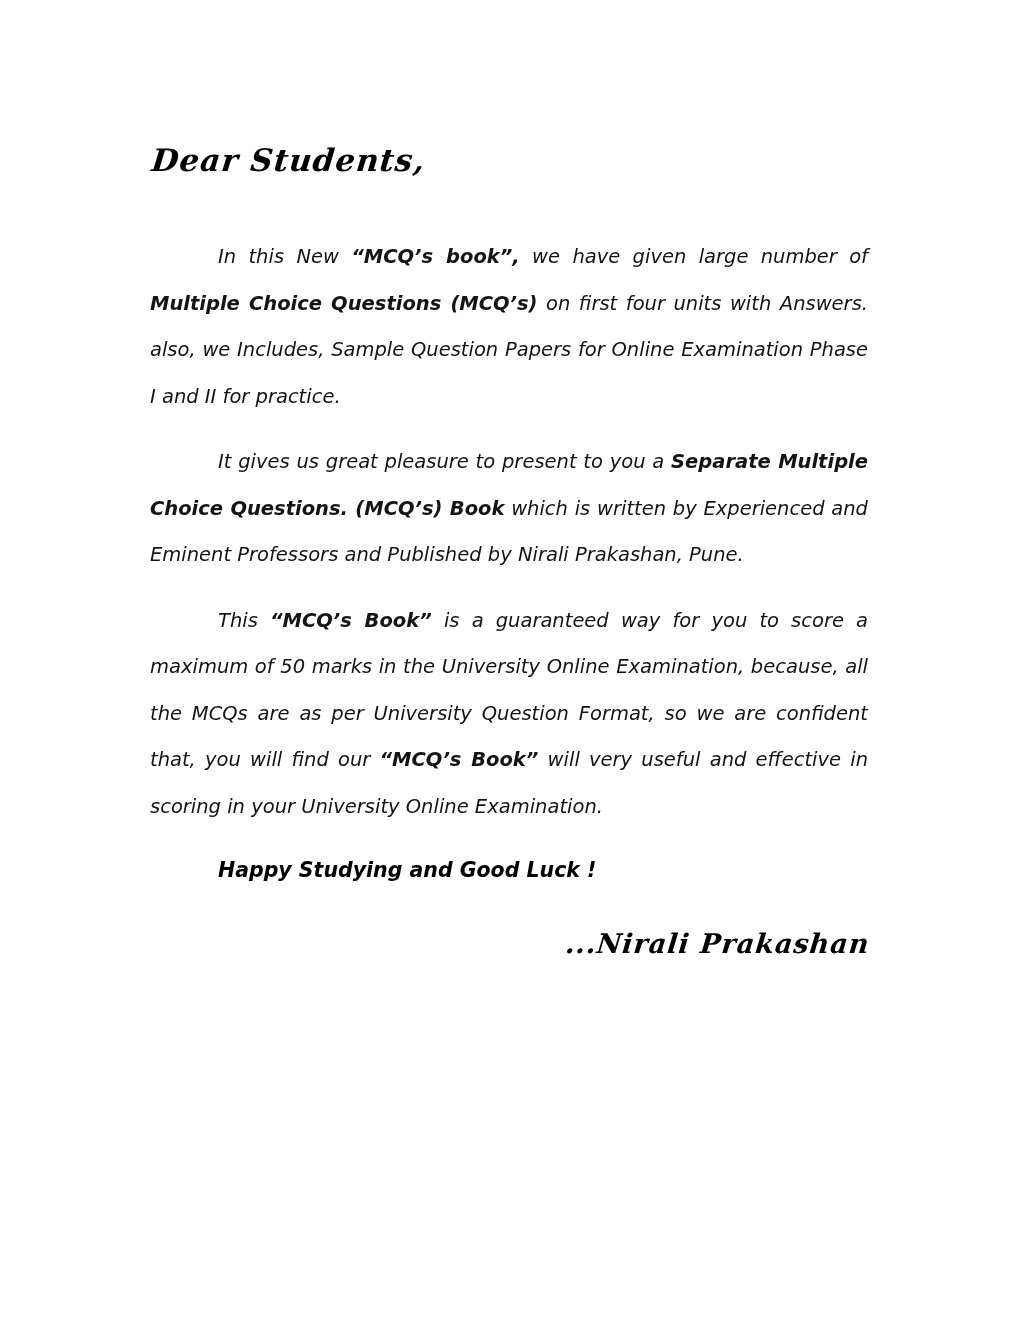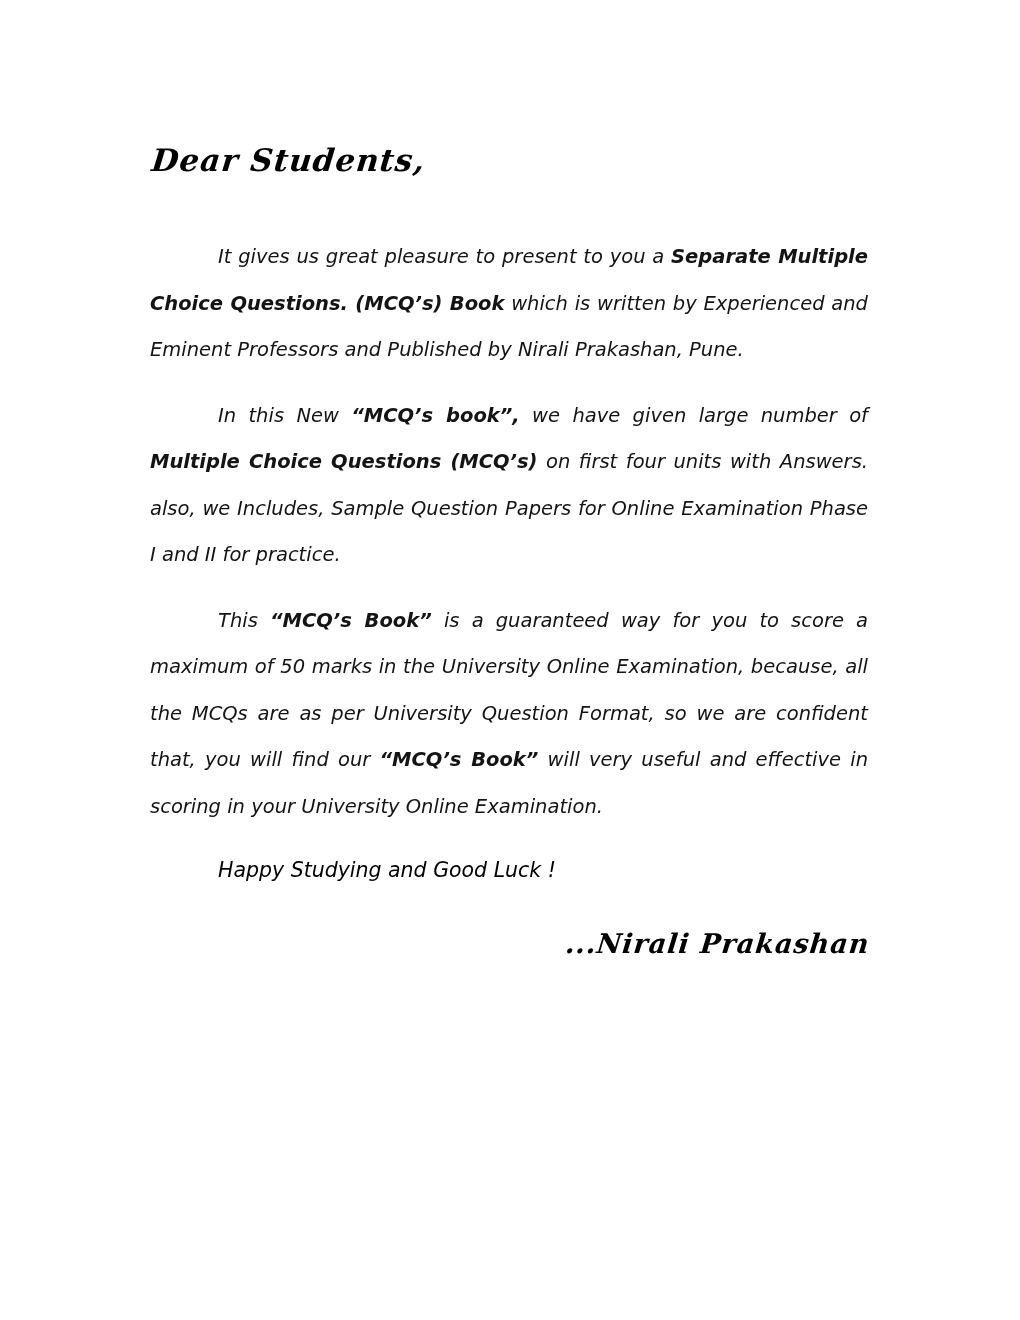--- a/index.html
+++ b/index.html
@@ -39,21 +39,21 @@
     text-align: justify;
     text-indent: 68px;
     margin: 0 0 19px 0;
     color: #141414;
   }
   .para .b {
     font-weight: 700;
   }
   .closing {
     font-style: italic;
-    font-weight: 400;
+    font-weight: 700;
     font-size: 20.5px;
     margin: 28px 0 16px 68px;
     color: #000000;
   }
   .signature {
     font-family: "DejaVu Serif", serif;
     font-style: italic;
     font-weight: 700;
     font-size: 27px;
     letter-spacing: 1px;
@@ -64,23 +64,23 @@
     color: #000000;
   }
 </style>
 </head>
 <body>
 
 <div class="page">
 
   <h1 class="greeting">Dear Students,</h1>
 
+  <p class="para"><span>In this New </span><span class="b">“MCQ’s book”,</span><span> we have given large number of </span><span class="b">Multiple Choice Questions (MCQ’s)</span><span> on first four units with Answers. also, we Includes, Sample Question Papers for Online Examination Phase I and II for practice.</span></p>
+
   <p class="para"><span>It gives us great pleasure to present to you a </span><span class="b">Separate Multiple Choice Questions. (MCQ’s) Book</span><span> which is written by Experienced and Eminent Professors and Published by Nirali Prakashan, Pune.</span></p>
-
-  <p class="para"><span>In this New </span><span class="b">“MCQ’s book”,</span><span> we have given large number of </span><span class="b">Multiple Choice Questions (MCQ’s)</span><span> on first four units with Answers. also, we Includes, Sample Question Papers for Online Examination Phase I and II for practice.</span></p>
 
   <p class="para"><span>This </span><span class="b">“MCQ’s Book”</span><span>  is a guaranteed way for you to score a maximum of 50 marks in the University Online Examination, because, all the MCQs are as per University Question Format, so we are confident that, you will find our </span><span class="b">“MCQ’s Book”</span><span> will very useful and effective in scoring in your University Online Examination.</span></p>
 
   <p class="closing">Happy Studying and Good Luck !</p>
 
   <p class="signature">...Nirali Prakashan</p>
 
 </div>
 
 </body></html>

